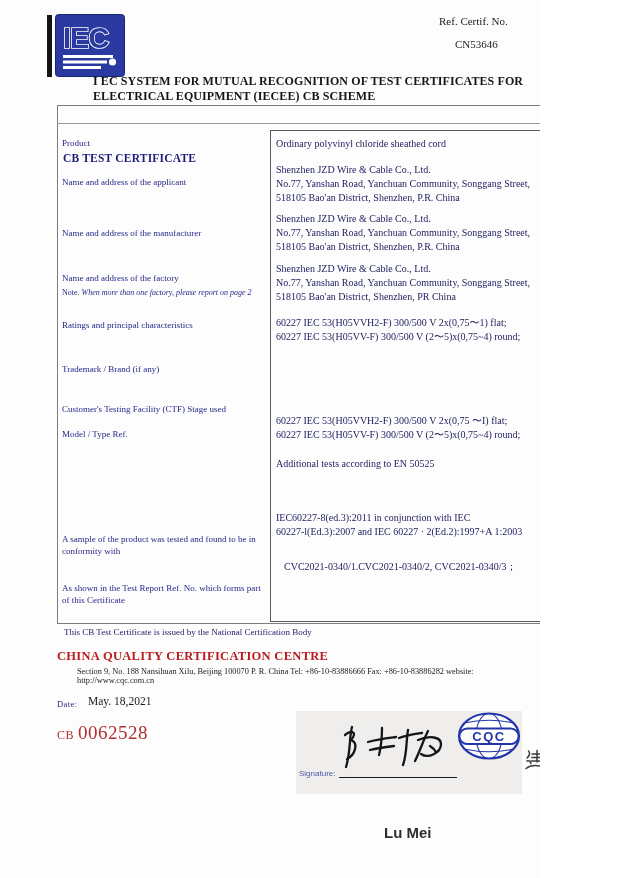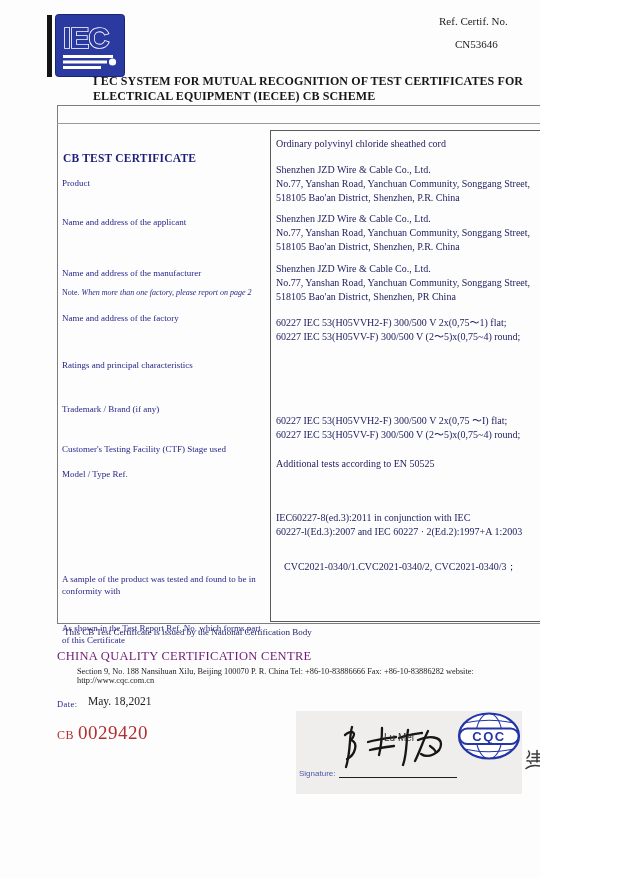--- a/index.html
+++ b/index.html
@@ -15,39 +15,39 @@
   
   .black-bar{left:47px;top:15px;width:5px;height:62px;background:#141414;}
   .ref-label{left:439px;top:15px;font-size:11px;color:#1d1d1d;}
   .ref-number{left:455px;top:38px;font-size:11px;color:#1d1d1d;}
   .scheme-title{left:57px;top:74px;width:486px;font-size:12px;font-weight:bold;color:#161616;line-height:1.28;letter-spacing:.1px;margin-left:36px;}
   
   .outer-box{left:57px;top:105px;width:509px;height:517px;border:1px solid #7d7d7d;}
   .inner-box{left:270px;top:130px;width:292px;height:490px;border:1px solid #5a5a5a;}
   .title-rule{left:57px;top:123px;width:509px;height:0;border-top:1px solid #9a9a9a;}
   .cert-title{left:63px;top:108px;font-size:11.5px;font-weight:bold;color:#1d1d7a;letter-spacing:.2px;margin-top:44px;}
-  .lbl{left:62px;font-size:9px;color:#26268a;white-space:nowrap;line-height:1.3;margin-top:40px;}
+  .lbl{left:62px;font-size:9px;color:#26268a;white-space:nowrap;line-height:1.3;}
   .lbl.wrap{white-space:normal;width:206px;}
   .note{left:62px;font-size:8px;color:#26268a;}
   .note .it{font-style:italic;}
   .val{left:276px;width:282px;font-size:10px;color:#1c1c5e;line-height:14px;}
   .issued-note{left:64px;top:627px;font-size:9px;color:#22226e;}
   
-  .issuer-name{left:57px;top:649px;font-size:12.5px;font-weight:normal;color:#701a75;letter-spacing:.3px;}
+  .issuer-name{left:57px;top:649px;font-size:12.5px;font-weight:bold;color:#b91c1c;letter-spacing:.3px;}
   .issuer-contact{left:57px;top:667px;font-size:8.3px;color:#222222;padding-left:20px;}
   .date-label{left:57px;top:699px;font-size:8.5px;color:#26268a;letter-spacing:.4px;font-family:Liberation Serif, serif;}
   .date-value{left:88px;top:695px;font-size:11.5px;color:#1b1b1b;}
   .cb-line{left:57px;top:722px;color:#b03030;}
   .cb-prefix{font-size:12px;letter-spacing:.5px;}
   .cb-number{font-size:19px;letter-spacing:.5px;}
   
   .sig-patch{left:296px;top:711px;width:226px;height:83px;background:#efeeec;}
   .sig-label{left:299px;top:769px;font-family:"Liberation Sans",sans-serif;font-size:8px;color:#4a5aa8;}
   .sig-line{left:339px;top:777px;width:118px;height:1.4px;background:#1c1c1c;}
-  .sig-name{left:384px;top:732px;font-family:"Liberation Sans",sans-serif;font-size:10px;font-weight:normal;color:#2e2e2e;}
+  .sig-name{left:384px;top:824px;font-family:"Liberation Sans",sans-serif;font-size:15px;font-weight:bold;color:#2e2e2e;}
   .hand-sig{left:338px;top:720px;}
   .cqc-logo{left:456px;top:711px;}
   .stamp-jian{left:524px;top:748px;}
   .iec-logo{left:55px;top:14px;}
 </style>
 </head>
 <body>
 
 <div class="page">
 
@@ -132,21 +132,21 @@
 
   <div class="abs issued-note">This CB Test Certificate is issued by the National Certification Body</div>
 
   <div class="abs issuer-name">CHINA QUALITY CERTIFICATION CENTRE</div>
   <div class="abs issuer-contact">Section 9, No. 188 Nansihuan Xilu, Beijing 100070 P. R. China Tel: +86-10-83886666 Fax: +86-10-83886282 website: http://www.cqc.com.cn</div>
   <div class="abs date-label">Date:</div>
   <div class="abs date-value">May. 18,2021</div>
 
   <div class="abs cb-line">
     <span class="cb-prefix">CB</span>
-    <span class="cb-number">0029420</span>
+    <span class="cb-number">0062528</span>
   </div>
 
   <div class="abs sig-patch"></div>
 
   <svg class="abs hand-sig" width="122" height="54" viewBox="0 0 122 54">
     <g fill="none" stroke="#161616" stroke-width="2.3" stroke-linecap="round" stroke-linejoin="round">
       <path d="M14,7 C11,17 13,31 8,47"></path>
       <path d="M7,15 C15,9 19,13 13,20 C21,23 17,35 9,39"></path>
       <path d="M30,22 C40,19 50,18 58,17"></path>
       <path d="M44,8 C44,17 43,27 41,35"></path>

